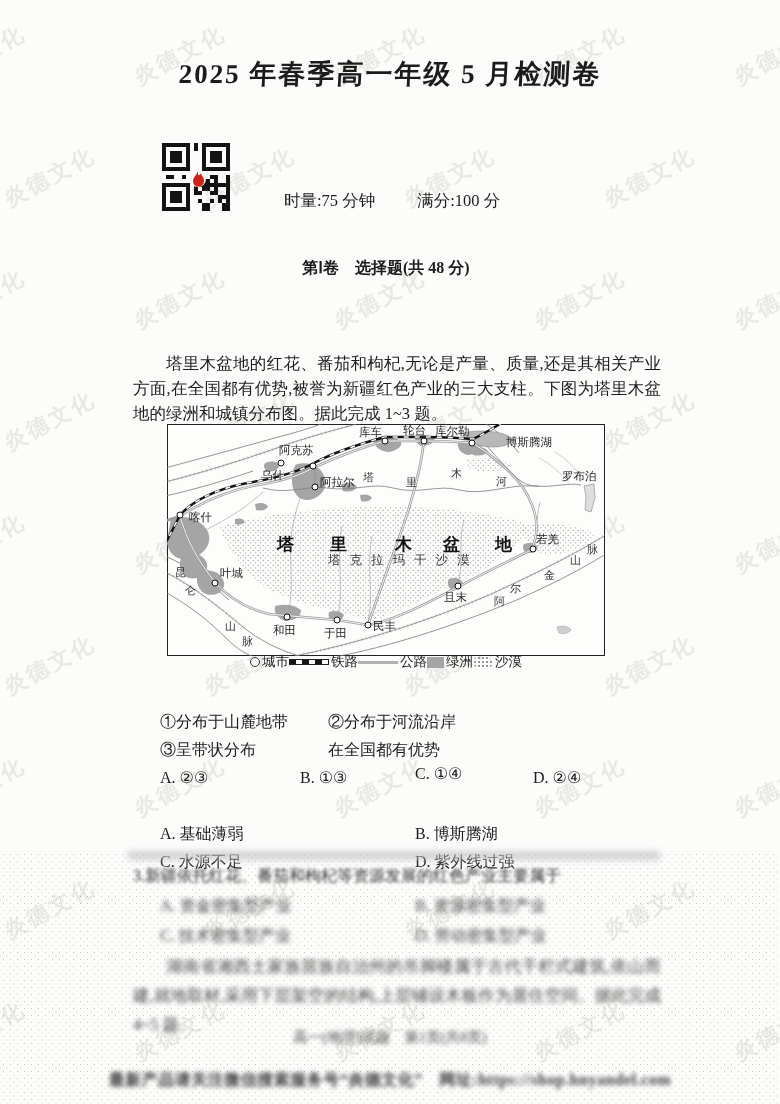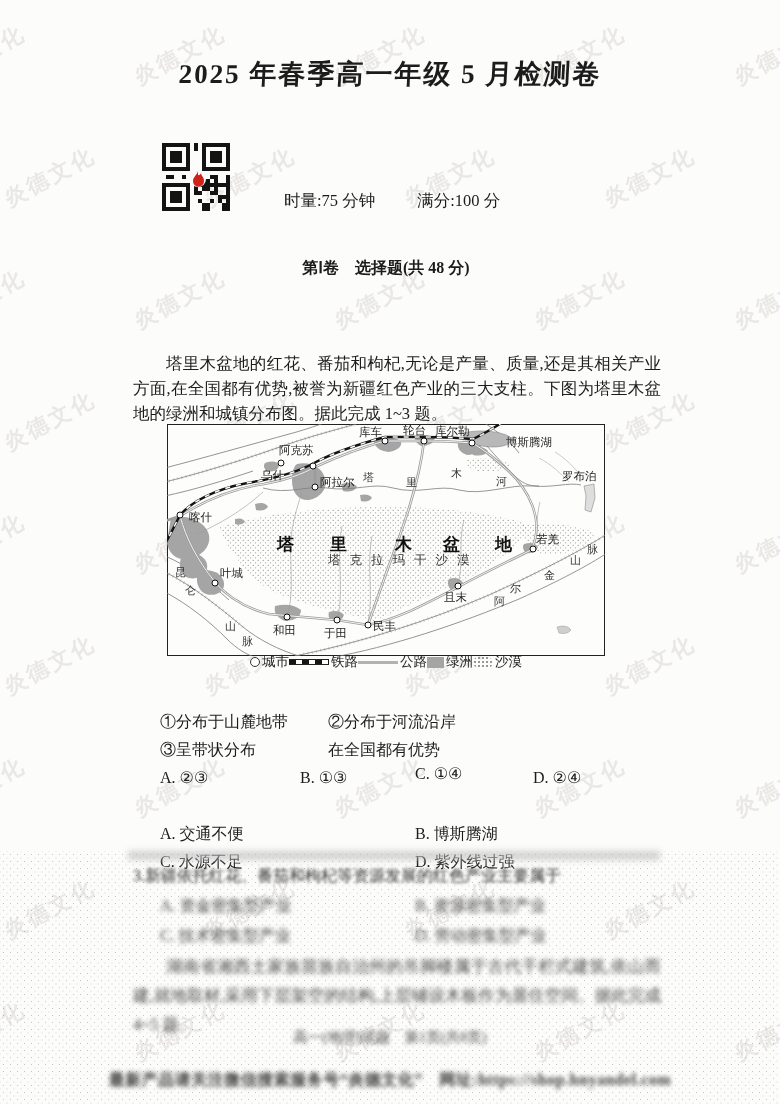--- a/index.html
+++ b/index.html
@@ -458,21 +458,21 @@
 
   <div class="abs q" style="left:160px;top:712px">①分布于山麓地带</div>
   <div class="abs q" style="left:328px;top:712px">②分布于河流沿岸</div>
   <div class="abs q" style="left:160px;top:740px">③呈带状分布</div>
   <div class="abs q" style="left:328px;top:740px">在全国都有优势</div>
   <div class="abs q" style="left:160px;top:768px">A. ②③</div>
   <div class="abs q" style="left:300px;top:768px">B. ①③</div>
   <div class="abs q" style="left:415px;top:764px">C. ①④</div>
   <div class="abs q" style="left:533px;top:768px">D. ②④</div>
 
-  <div class="abs q" style="left:160px;top:824px">A. 交通不便</div>
+  <div class="abs q" style="left:160px;top:824px">A. 基础薄弱</div>
   <div class="abs q" style="left:415px;top:824px">B. 博斯腾湖</div>
   <div class="abs q" style="left:160px;top:852px">C. 水源不足</div>
   <div class="abs q" style="left:415px;top:852px">D. 紫外线过强</div>
 
   <div class="abs halftone"></div>
   <div class="abs smudge"></div>
 
   <div class="abs q qnum blurred-strong" style="top:866px"><span>3.</span><span>新疆依托红花、番茄和枸杞等资源发展的红色产业主要属于</span></div>
   <div class="abs q blurred" style="left:160px;top:896px">A. 资金密集型产业</div>
   <div class="abs q blurred" style="left:415px;top:896px">B. 资源密集型产业</div>

